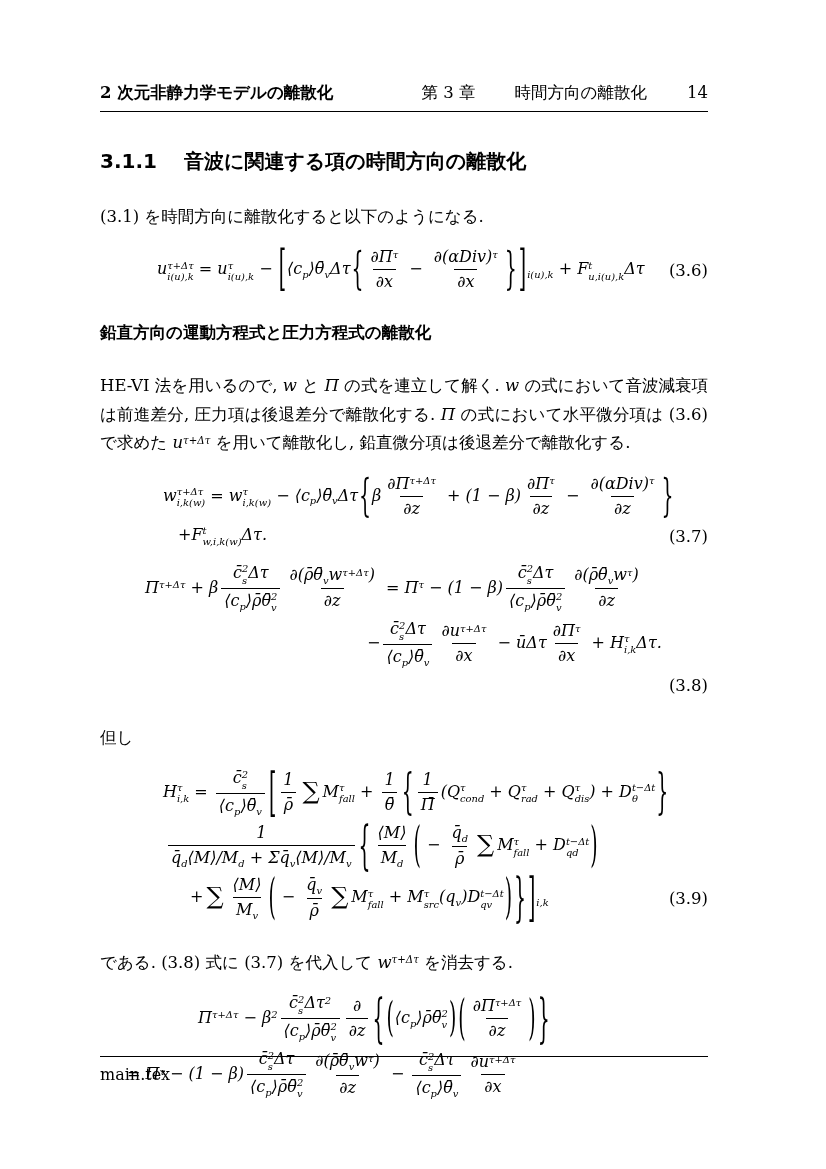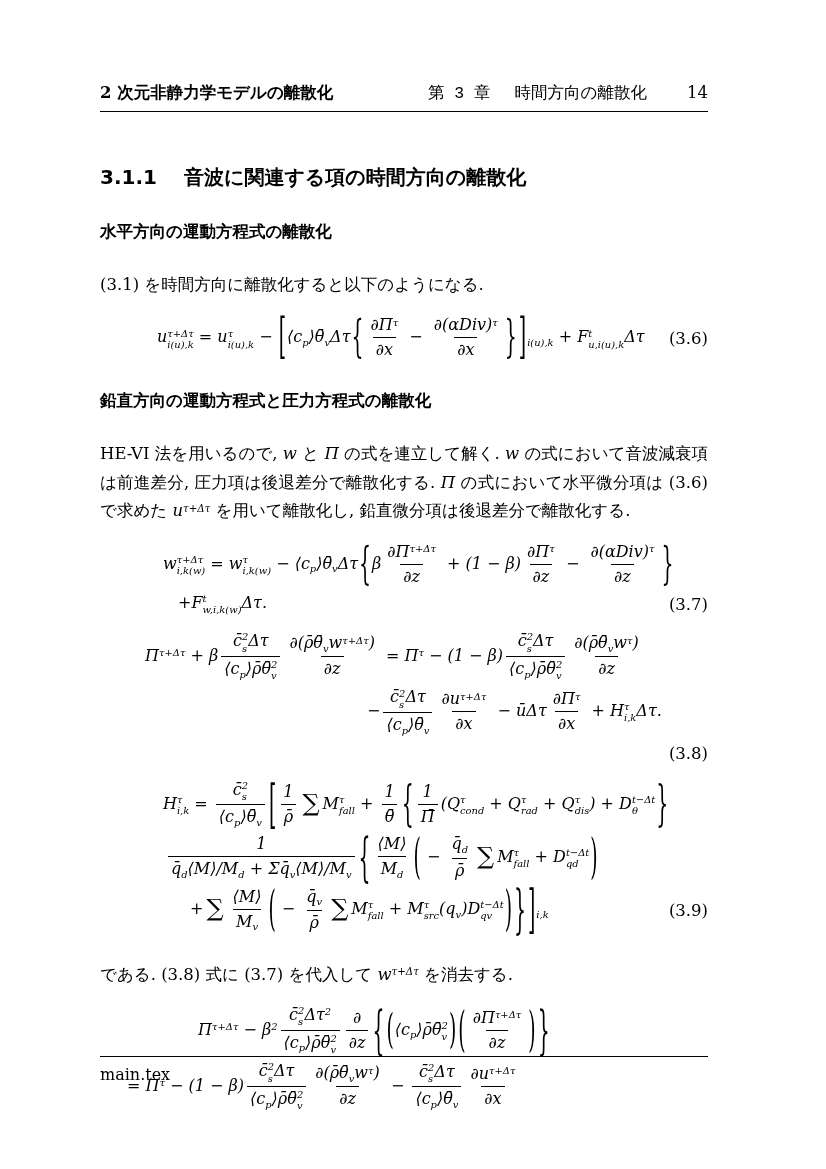--- a/index.html
+++ b/index.html
@@ -2,25 +2,25 @@
 <html><head>
 <meta charset="utf-8">
 <style>
   html,body{margin:0;padding:0;background:#ffffff;}
   .page{position:relative;width:708px;height:1169px;background:#ffffff;color:#000;
         font-family:"DejaVu Serif","DejaVu Sans","Liberation Serif",serif;overflow:hidden;}
   .inner{position:absolute;left:100px;top:82px;width:608px;}
   .header{display:flex;justify-content:space-between;align-items:baseline;font-size:16.5px;}
   .hleft{font-weight:bold;}
   .hright{display:flex;align-items:baseline;}
-  .hchap{margin-right:10px;font-family:Liberation Mono, monospace;}
+  .hchap{margin-right:25px;}
   .htitle{margin-right:40px;padding-left:14px;}
   .hrule{border-bottom:1.3px solid #000;margin-top:7px;}
   .sec{font-family:"DejaVu Sans","Liberation Sans",sans-serif;font-weight:bold;font-size:20px;
-       margin:52px 0 0 0;}
+       margin:36px 0 0 0;}
   .sec .num{margin-right:20px;}
   .subhead{font-family:"DejaVu Sans","Liberation Sans",sans-serif;font-weight:bold;
        font-size:16.5px;margin:30px 0 0 0;}
   .para{font-size:16.5px;line-height:1.72;margin:28px 0 0 0;text-align:justify;}
   .eq{margin:16px 0 0 0;font-size:16px;}
   .eqline{position:relative;margin:6px 0;white-space:nowrap;min-height:22px;}
   .eqinner{display:inline;}
   .eqtag{position:absolute;right:0;top:50%;transform:translateY(-50%);font-size:16.5px;}
   .mi{font-style:italic;white-space:pre;}
   .rm{white-space:pre-wrap;}
@@ -52,21 +52,20 @@
         <span class="htitle">時間方向の離散化</span>
         <span class="hpage">14</span>
       </span>
     </div>
     <div class="hrule"></div>
     <h1 class="sec">
       <span class="num">3.1.1</span>
       <span>音波に関連する項の時間方向の離散化</span>
     </h1>
     <main id="content">
-        <h2 class="subhead">水平方向の運動方程式の離散化</h2>
         <p class="para"><span class="rm">(3.1) を時間方向に離散化すると以下のようになる.</span></p>
         <div class="eq">
           <div class="eqline" style="padding-left: 57px;"><span class="eqinner"><span class="ss"><span class="base">u</span><span class="scripts both"><span class="up">τ+Δτ</span><span class="dn">i(u),k</span></span></span><span class="mi"> = </span><span class="ss"><span class="base">u</span><span class="scripts both"><span class="up">τ</span><span class="dn">i(u),k</span></span></span><span class="mi"> − </span><span class="big" style="transform: scaleY(2.6);">[</span><span class="mi">⟨</span><span class="ss"><span class="base">c</span><span class="scripts subonly"><span class="dn">p</span></span></span><span class="mi">⟩</span><span class="ss"><span class="base">θ̄</span><span class="scripts subonly"><span class="dn">v</span></span></span><span class="mi">Δτ</span><span class="big" style="transform: scaleY(2.4);">{</span><span class="frac">
                 <span class="num">
                   <span class="ss"><span class="base">∂Π</span><span class="scripts suponly"><span class="up">τ</span></span></span>
                 </span>
                 <span class="den">
                   <span class="mi">∂x</span>
                 </span>
               </span><span class="mi"> − </span><span class="frac">
@@ -170,20 +169,21 @@
               </span><span class="mi"> − ūΔτ</span><span class="frac">
                 <span class="num">
                   <span class="ss"><span class="base">∂Π</span><span class="scripts suponly"><span class="up">τ</span></span></span>
                 </span>
                 <span class="den">
                   <span class="mi">∂x</span>
                 </span>
               </span><span class="mi"> + </span><span class="ss"><span class="base">H</span><span class="scripts both"><span class="up">τ</span><span class="dn">i,k</span></span></span><span class="mi">Δτ.</span></span></div>
           <div class="eqline"><span class="eqinner"></span><span class="eqtag">(3.8)</span></div>
         </div>
+        <p class="para"><span class="rm">但し</span></p>
         <div class="eq">
           <div class="eqline" style="padding-left: 63px;"><span class="eqinner"><span class="ss"><span class="base">H</span><span class="scripts both"><span class="up">τ</span><span class="dn">i,k</span></span></span><span class="mi"> = </span><span class="frac">
                 <span class="num">
                   <span class="ss"><span class="base">c̄</span><span class="scripts both"><span class="up">2</span><span class="dn">s</span></span></span>
                 </span>
                 <span class="den">
                   <span class="mi">⟨</span>
                   <span class="ss"><span class="base">c</span><span class="scripts subonly"><span class="dn">p</span></span></span>
                   <span class="mi">⟩</span>
                   <span class="ss"><span class="base">θ̄</span><span class="scripts subonly"><span class="dn">v</span></span></span>

